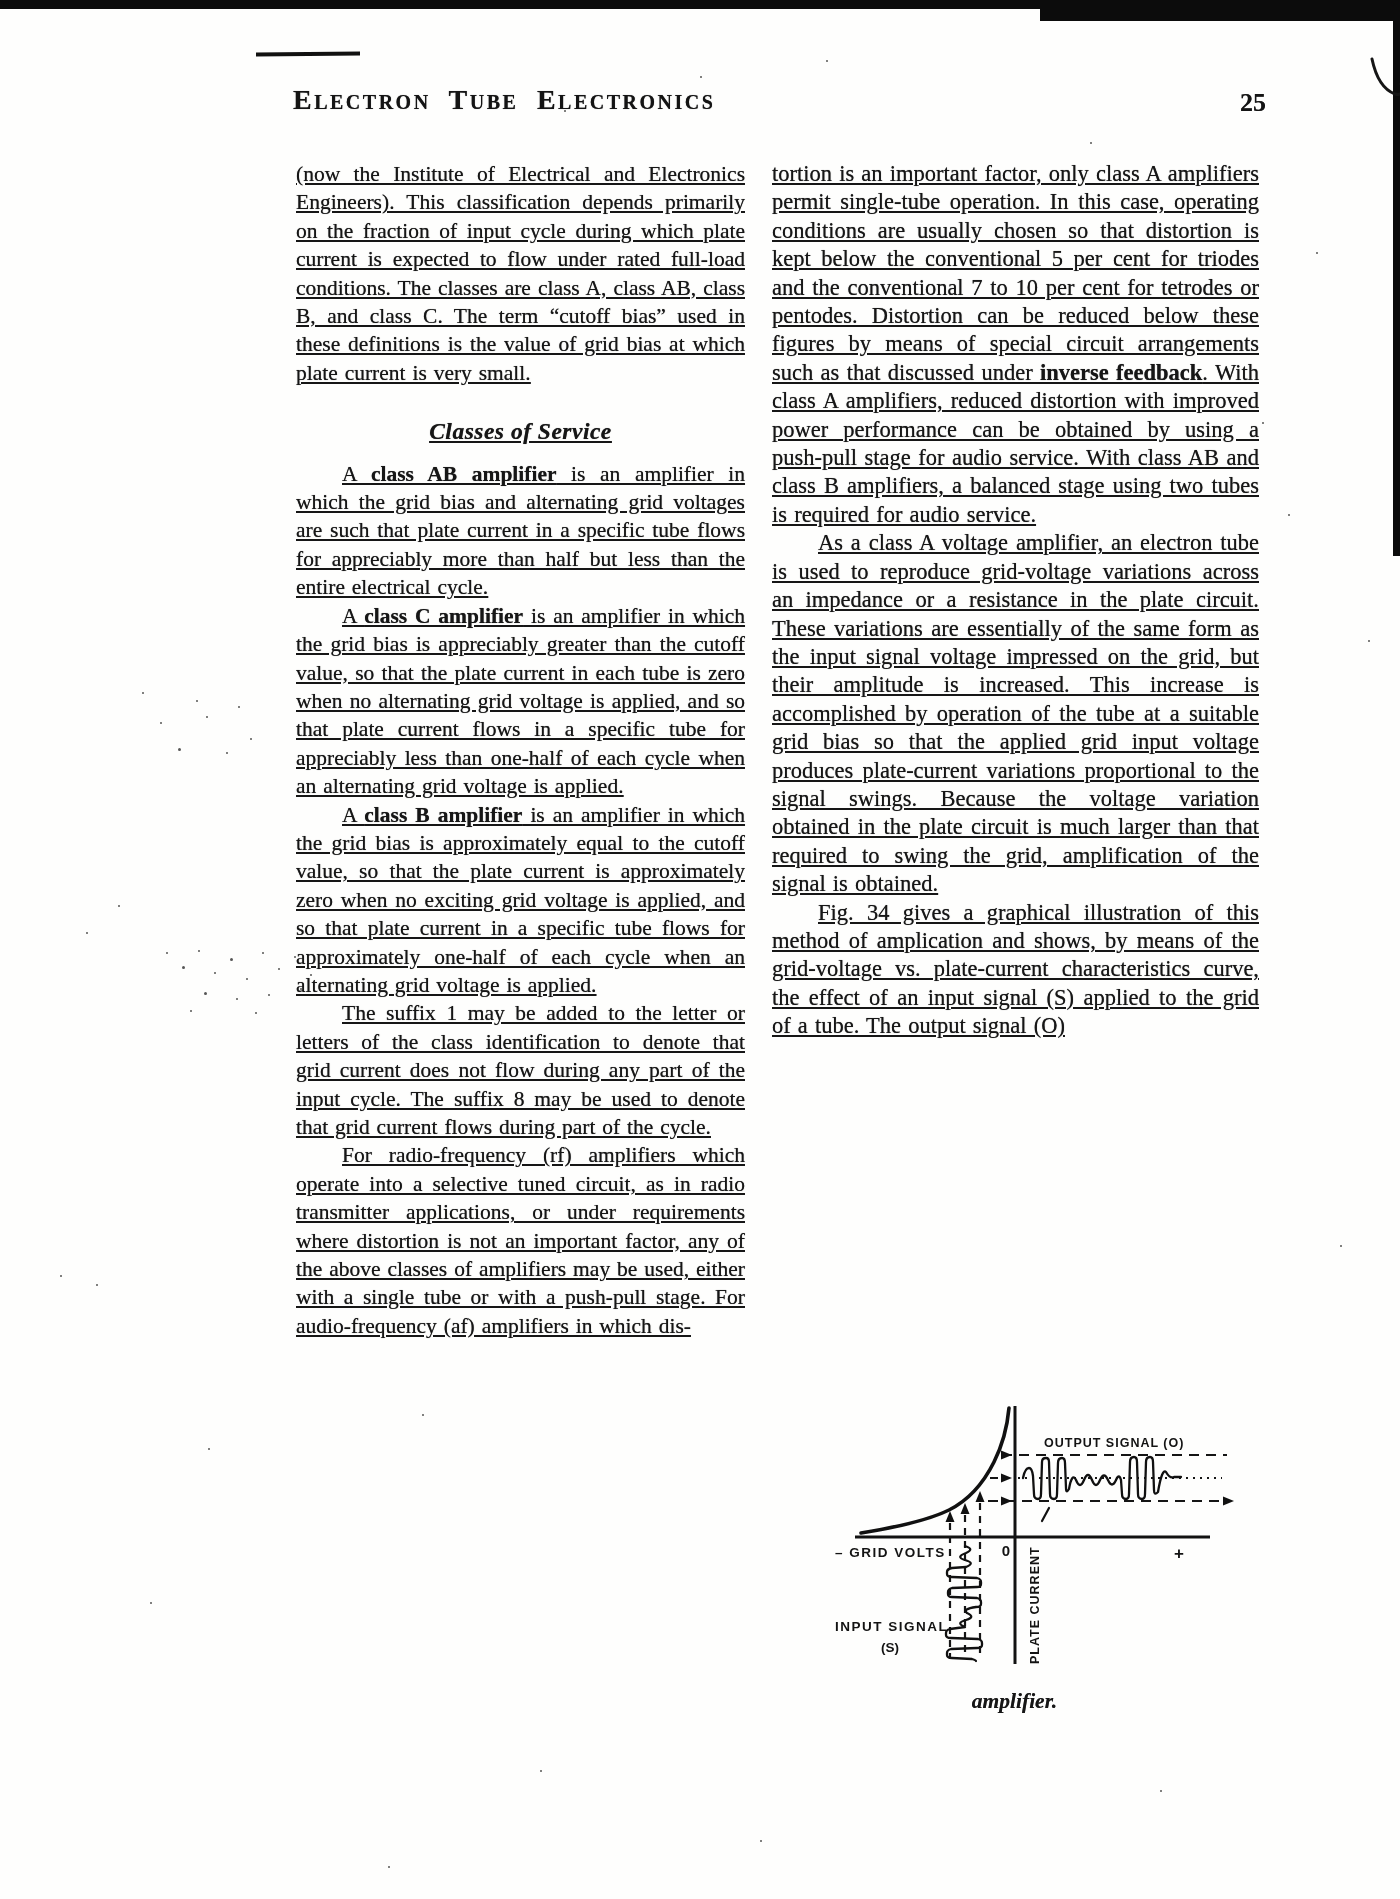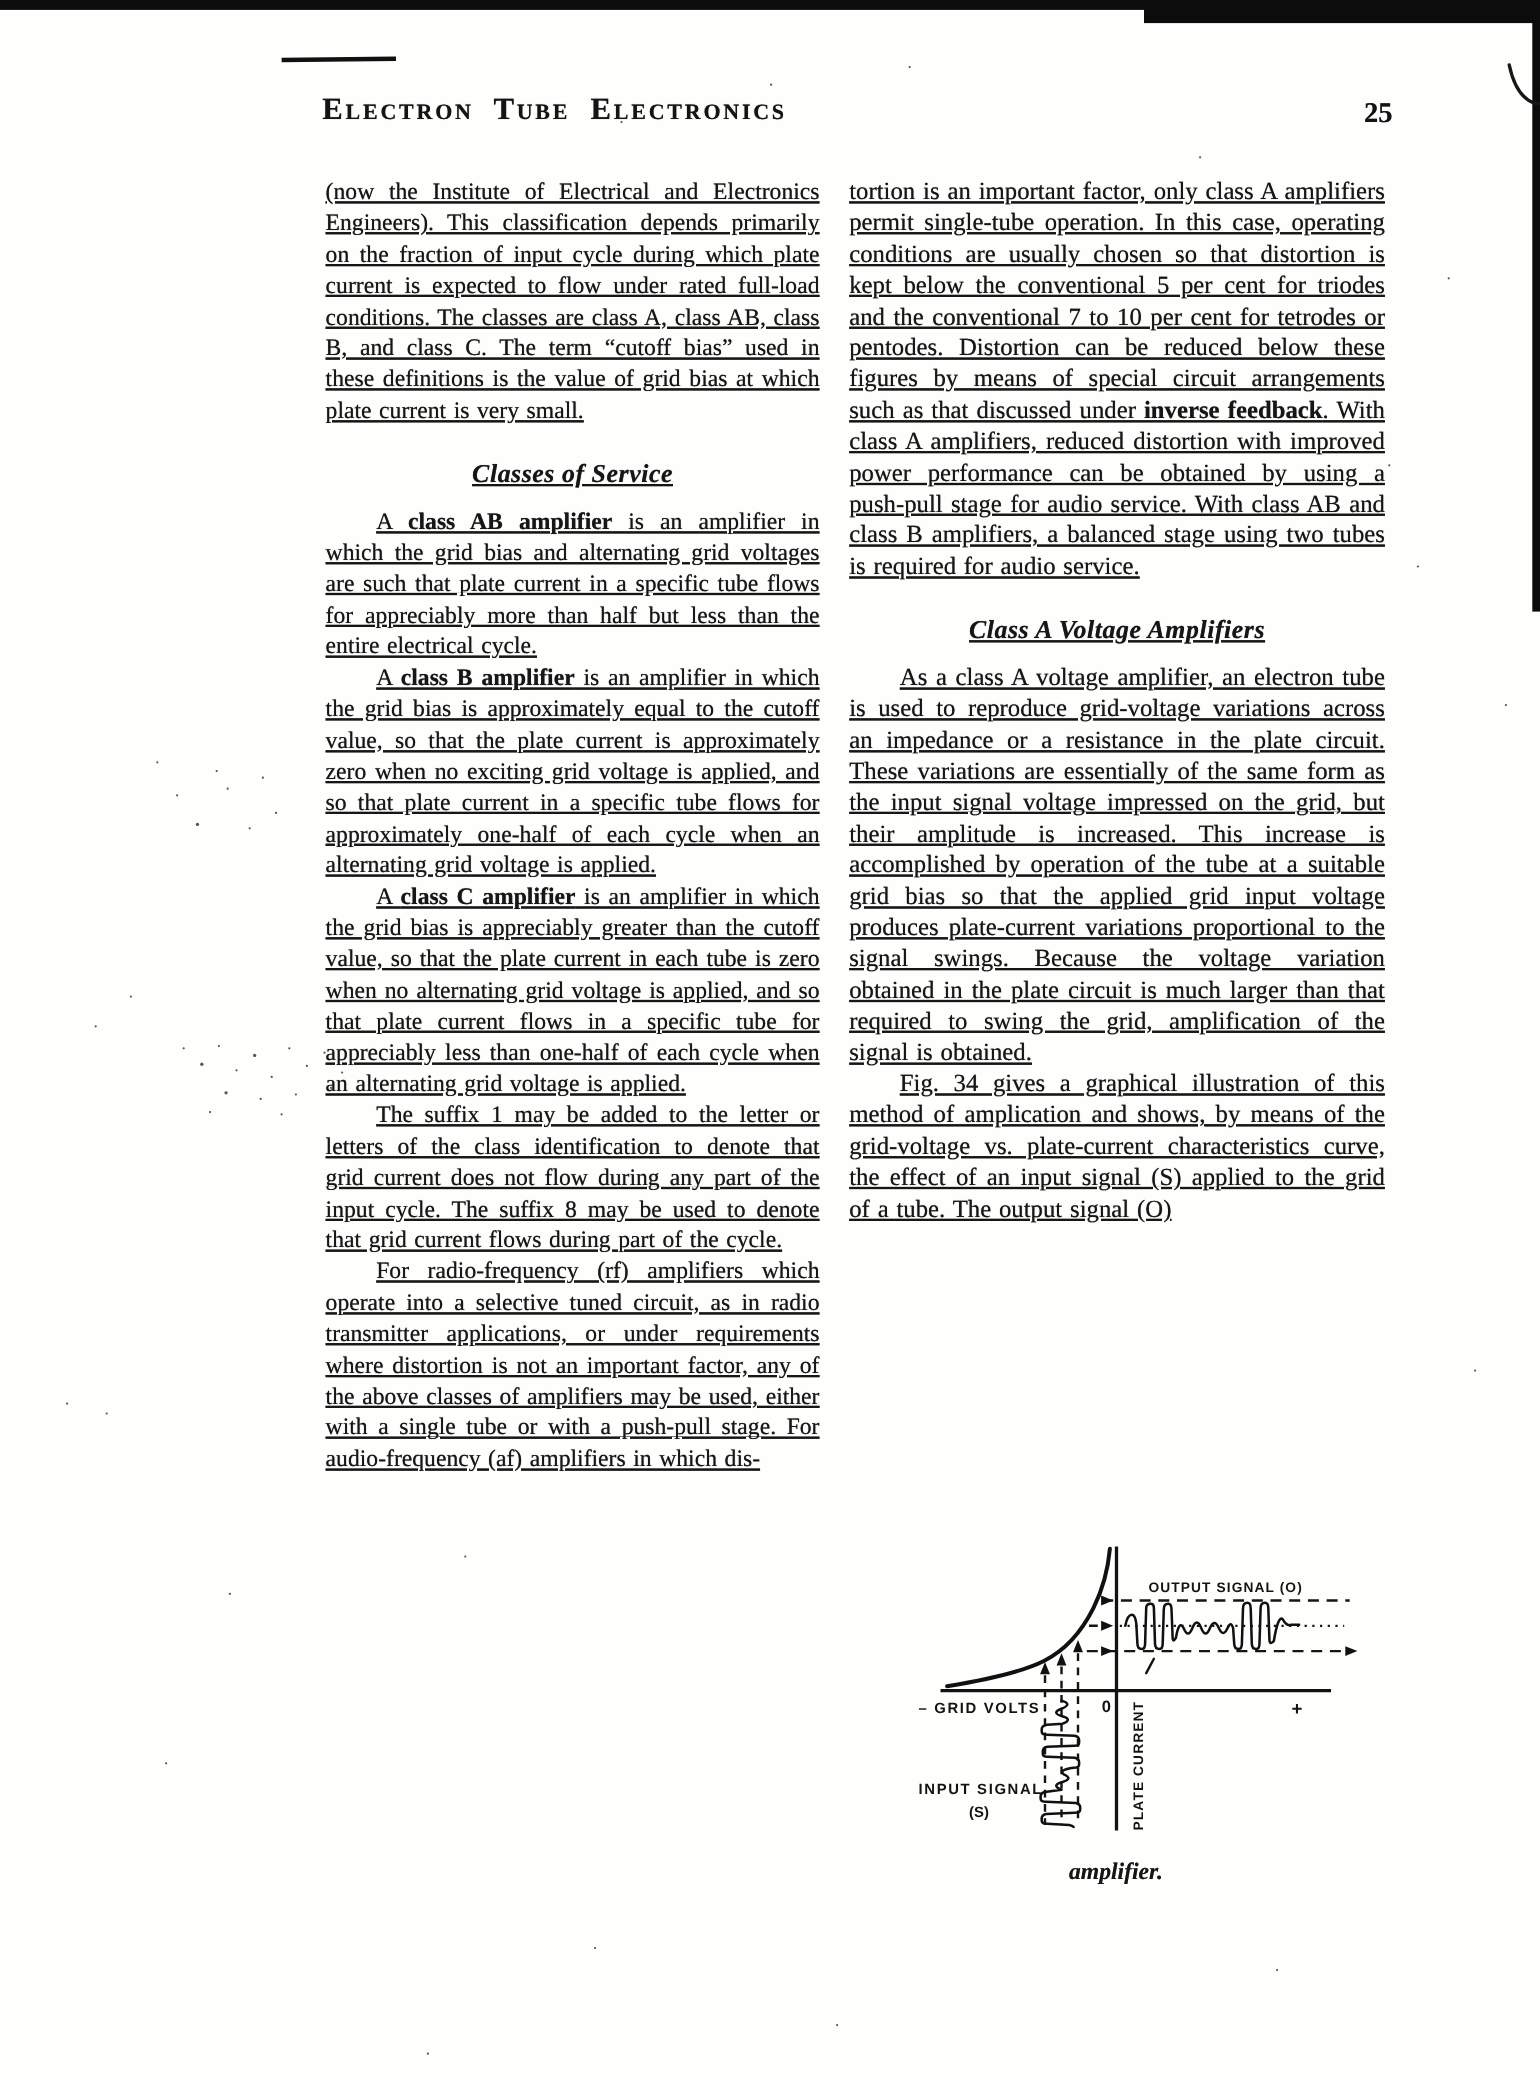--- a/index.html
+++ b/index.html
@@ -67,28 +67,27 @@
 </svg>
 
 <div id="header-rule"></div>
 <div id="running-title">Electron Tube Electronics</div>
 <div id="page-number">25</div>
 
 <div id="col-left" class="col">
     <p class="para noindent">(now the Institute of Electrical and Electronics Engineers). This classification depends primarily on the fraction of input cycle during which plate current is expected to flow under rated full-load conditions. The classes are class A, class AB, class B, and class C. The term “cutoff bias” used in these definitions is the value of grid bias at which plate current is very small.</p>
     <h3 class="subhead">Classes of Service</h3>
     <p class="para">A <span class="b">class AB amplifier</span> is an amplifier in which the grid bias and alternating grid voltages are such that plate current in a specific tube flows for appreciably more than half but less than the entire electrical cycle.</p>
+    <p class="para">A <span class="b">class C amplifier</span> is an amplifier in which the grid bias is appreciably greater than the cutoff value, so that the plate current in each tube is zero when no alternating grid voltage is applied, and so that plate current flows in a specific tube for appreciably less than one-half of each cycle when an alternating grid voltage is applied.</p>
     <p class="para">A <span class="b">class B amplifier</span> is an amplifier in which the grid bias is approximately equal to the cutoff value, so that the plate current is approximately zero when no exciting grid voltage is applied, and so that plate current in a specific tube flows for approximately one-half of each cycle when an alternating grid voltage is applied.</p>
-    <p class="para">A <span class="b">class C amplifier</span> is an amplifier in which the grid bias is appreciably greater than the cutoff value, so that the plate current in each tube is zero when no alternating grid voltage is applied, and so that plate current flows in a specific tube for appreciably less than one-half of each cycle when an alternating grid voltage is applied.</p>
     <p class="para">The suffix 1 may be added to the letter or letters of the class identification to denote that grid current does not flow during any part of the input cycle. The suffix 8 may be used to denote that grid current flows during part of the cycle.</p>
     <p class="para">For radio-frequency (rf) amplifiers which operate into a selective tuned circuit, as in radio transmitter applications, or under requirements where distortion is not an important factor, any of the above classes of amplifiers may be used, either with a single tube or with a push-pull stage. For audio-frequency (af) amplifiers in which dis-</p>
   </div>
 <div id="col-right" class="col">
     <p class="para noindent">tortion is an important factor, only class A amplifiers permit single-tube operation. In this case, operating conditions are usually chosen so that distortion is kept below the conventional 5 per cent for triodes and the conventional 7 to 10 per cent for tetrodes or pentodes. Distortion can be reduced below these figures by means of special circuit arrangements such as that discussed under <span class="b">inverse feedback</span>. With class A amplifiers, reduced distortion with improved power performance can be obtained by using a push-pull stage for audio service. With class AB and class B amplifiers, a balanced stage using two tubes is required for audio service.</p>
-    <h3 class="subhead">Class A Voltage Amplifiers</h3>
     <p class="para">As a class A voltage amplifier, an electron tube is used to reproduce grid-voltage variations across an impedance or a resistance in the plate circuit. These variations are essentially of the same form as the input signal voltage impressed on the grid, but their amplitude is increased. This increase is accomplished by operation of the tube at a suitable grid bias so that the applied grid input voltage produces plate-current variations proportional to the signal swings. Because the voltage variation obtained in the plate circuit is much larger than that required to swing the grid, amplification of the signal is obtained.</p>
     <p class="para">Fig. 34 gives a graphical illustration of this method of amplication and shows, by means of the grid-voltage vs. plate-current characteristics curve, the effect of an input signal (S) applied to the grid of a tube. The output signal (O)</p>
   </div>
 
 <div id="figure-wrap">
   <svg width="444" height="282" viewBox="816 1394 444 282">
 
     <line x1="855" y1="1537" x2="1210" y2="1537" stroke="#121212" stroke-width="3"></line>
     <line x1="1015" y1="1406" x2="1015" y2="1664" stroke="#121212" stroke-width="3"></line>
 

